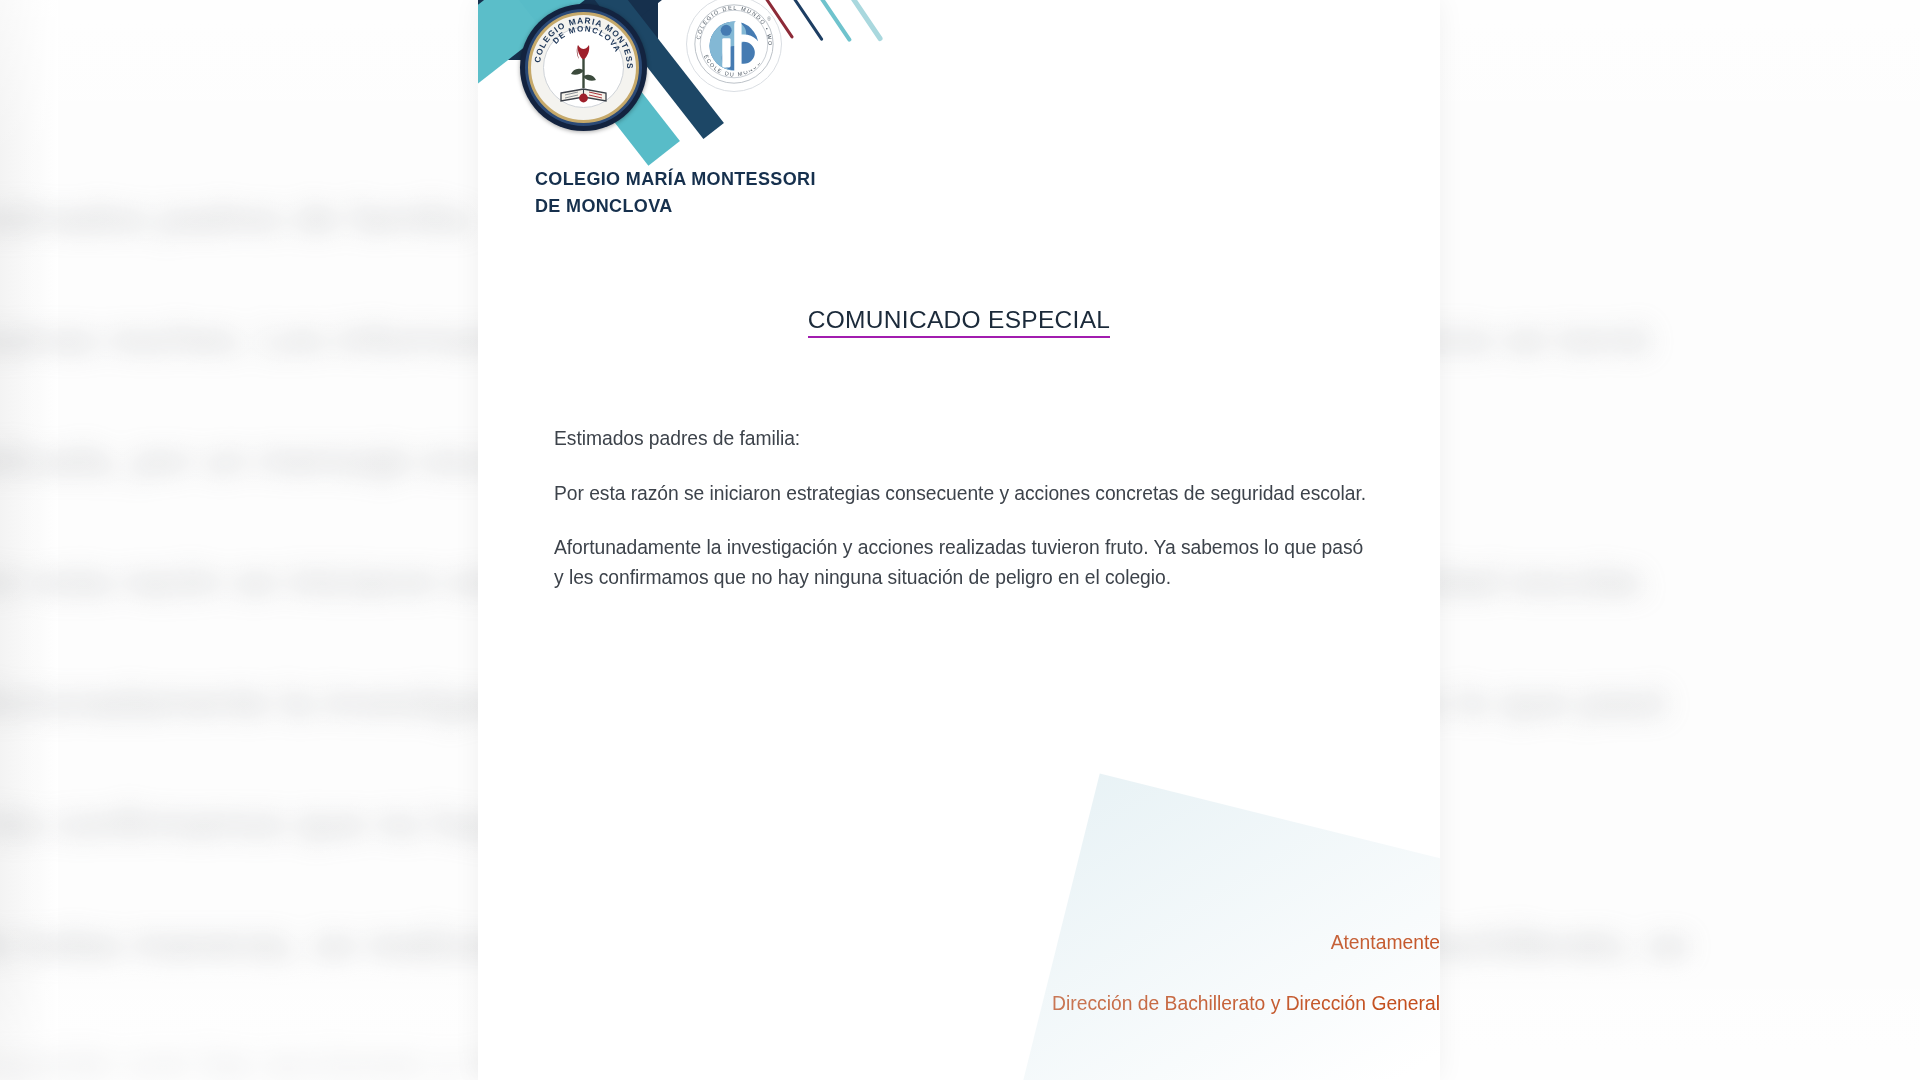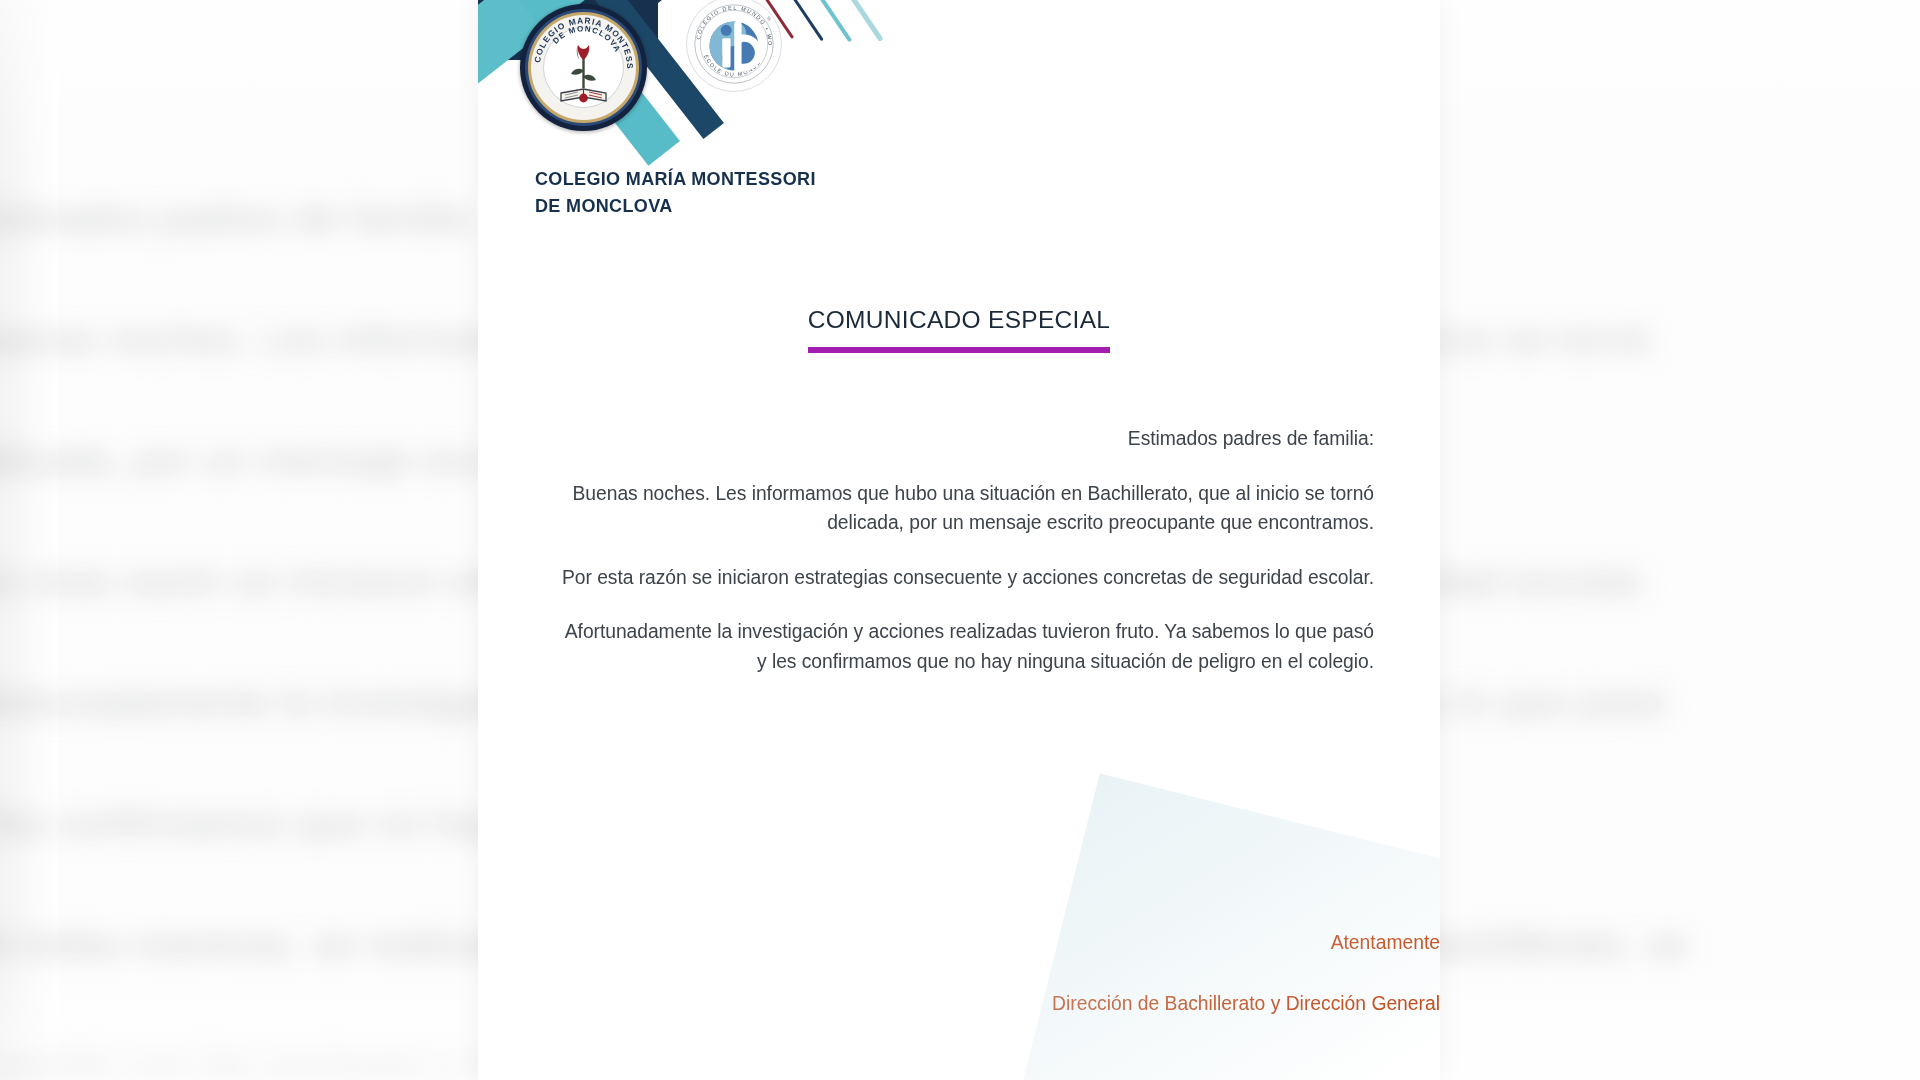--- a/index.html
+++ b/index.html
@@ -129,26 +129,26 @@
     color:#16304d; letter-spacing:.35px;
   }
 
   
   .doc-title{
     position:absolute; left:0; right:0; top:306px;
     text-align:center;
     font-size:24.5px; color:#1b2a3a; letter-spacing:.3px;
   }
   .doc-title span{
-    border-bottom:6px solid #a21caf; padding-bottom:14px;
+    border-bottom:2px solid #a21caf; padding-bottom:3px;
   }
 
   .body-block{
     position:absolute;
-    left:76px; top:424px; width:820px;text-align:right;
+    left:76px; top:424px; width:820px;
   }
   .body-block p{
     font-size:19.3px;
     line-height:29.5px;
     color:#3d434b;
     margin:0 0 25px 0;
     letter-spacing:-.05px;
   }
 
   .signoff{
@@ -256,21 +256,20 @@
     <div>COLEGIO MARÍA MONTESSORI</div>
     <div>DE MONCLOVA</div>
   </div>
 
   <div class="doc-title">
     <span>COMUNICADO ESPECIAL</span>
   </div>
 
   <div class="body-block">
     <p>Estimados padres de familia:</p>
-    <p>Buenas noches. Les informamos que hubo una situación en Bachillerato, que al inicio se tornó delicada, por un mensaje escrito preocupante que encontramos.</p>
     <p>Por esta razón se iniciaron estrategias consecuente y acciones concretas de seguridad escolar.</p>
     <p>Afortunadamente la investigación y acciones realizadas tuvieron fruto. Ya sabemos lo que pasó y les confirmamos que no hay ninguna situación de peligro en el colegio.</p>
   </div>
 
   <div class="signoff">
     <p>Atentamente</p>
     <p>Dirección de Bachillerato y Dirección General</p>
   </div>
 
   <div class="foot-wash"></div>

